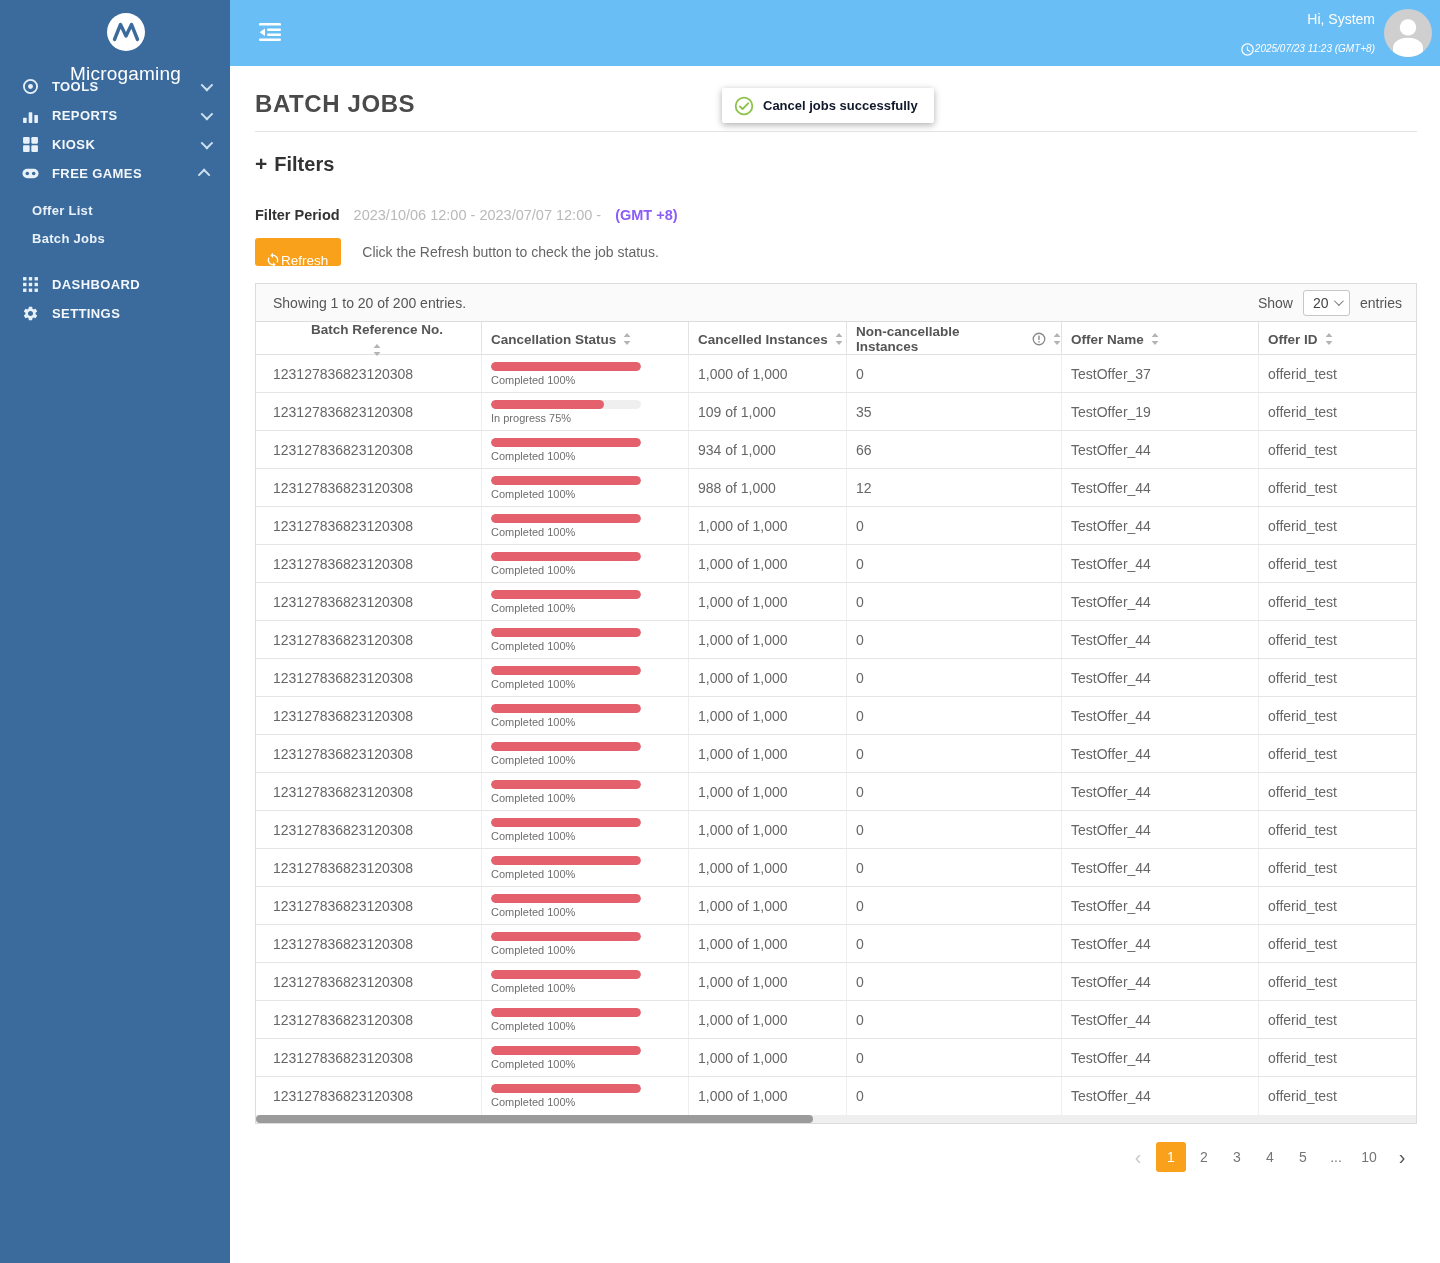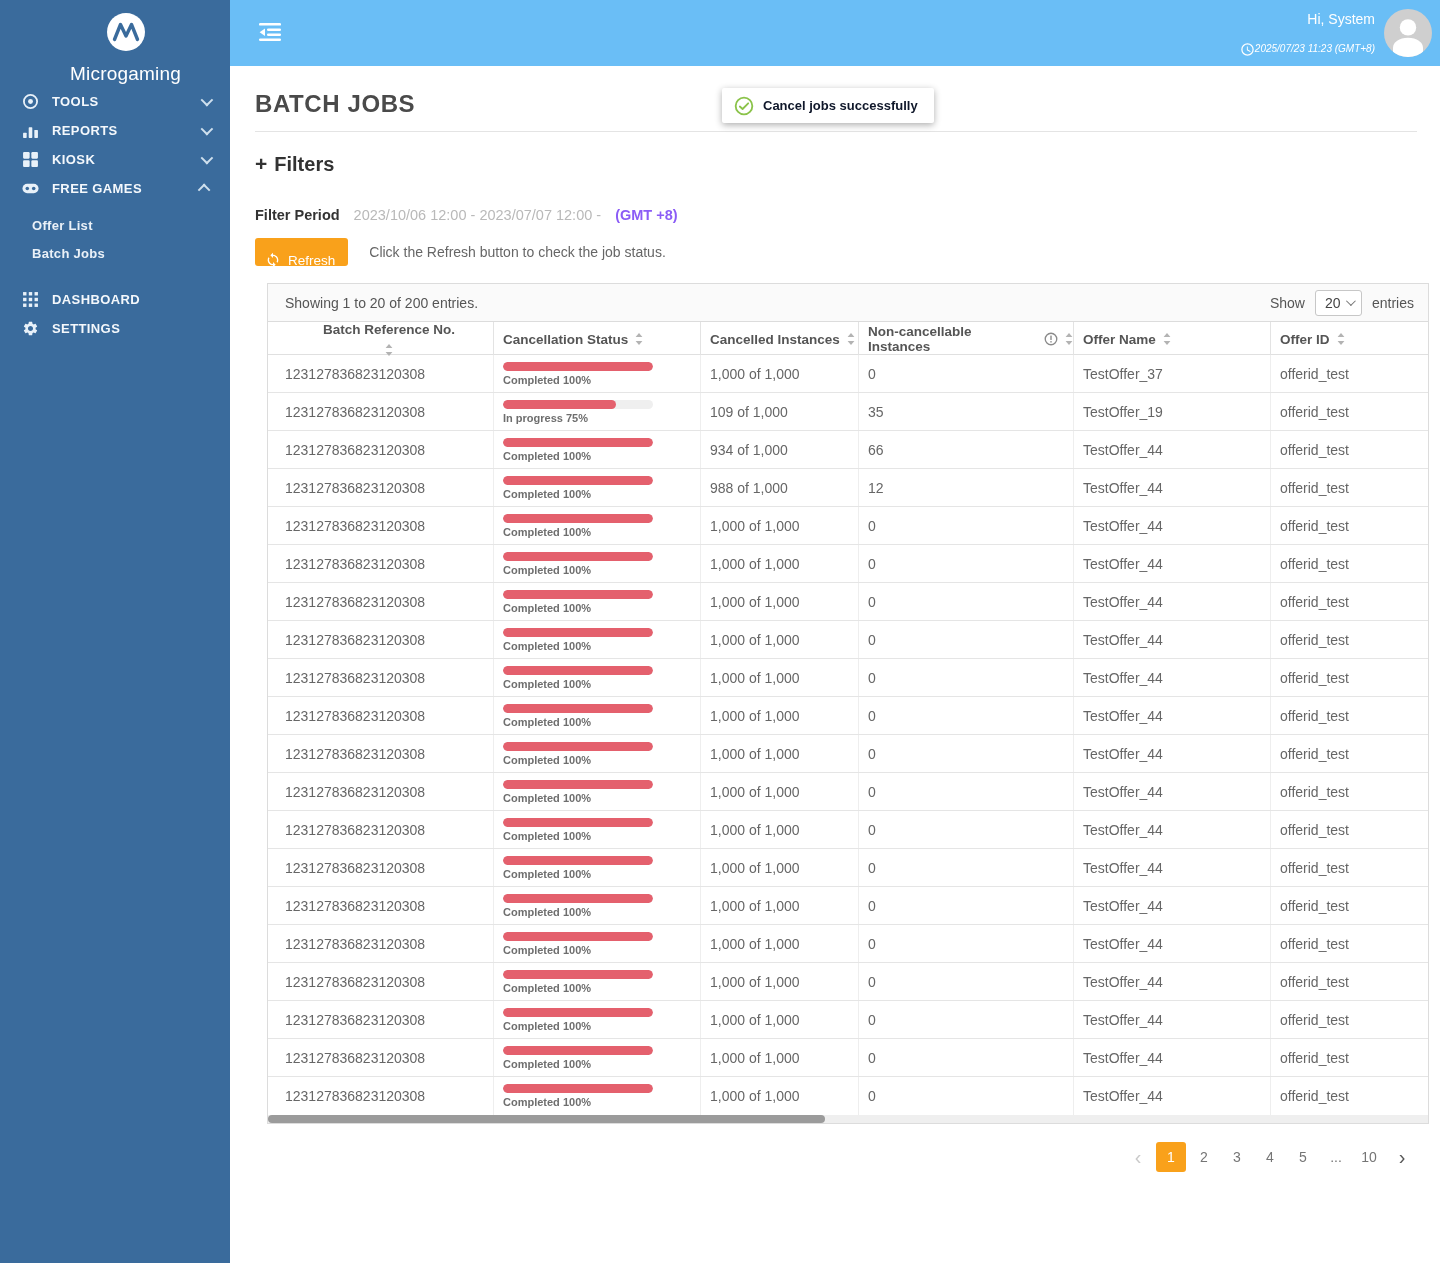--- a/index.html
+++ b/index.html
@@ -5,21 +5,21 @@
   * { margin:0; padding:0; box-sizing:border-box; }
   html,body { background:#fff; }
   body { font-family:"Liberation Sans", sans-serif; color:#555; }
   .app { position:relative; width:1440px; height:1263px; background:#fff; overflow:hidden; }
 
   
   .sidebar { position:absolute; left:0; top:0; width:230px; height:1263px; background:#3a6b9c; z-index:5; }
   .brand { display:flex; align-items:center; gap:11px; padding:12px 0 0 21px; height:62px;flex-direction:column; }
   .brand-logo { width:40px; height:40px; flex:0 0 auto; }
   .brand-name { color:#fff; font-size:19px; letter-spacing:.2px; }
-  .nav { margin-top:25px; }
+  .nav { margin-top:10px; }
   .nav-item { display:flex; align-items:center; gap:13px; padding:0 18px 0 22px; height:29px; cursor:pointer; }
   .nav-icon { width:17px; height:17px; color:#e8f1f9; display:flex; align-items:center; justify-content:center; flex:0 0 auto; }
   .nav-icon svg { width:100%; height:100%; fill:currentColor; }
   .nav-label { color:#f4f8fc; font-size:13px; font-weight:700; letter-spacing:.4px; flex:1; }
   .chev { width:9px; height:9px; border-right:2px solid #cfe0ee; border-bottom:2px solid #cfe0ee; margin-right:2px; flex:0 0 auto; }
   .chev.down { transform:rotate(45deg) translateY(-2px); }
   .chev.up { transform:rotate(-135deg) translateY(-2px); }
   .subnav { margin:8px 0 10px 0; }
   .subnav-item { padding:0 18px 0 32px; height:28px; display:flex; align-items:center; cursor:pointer; }
   .subnav-label { color:#eaf1f8; font-size:13px; font-weight:700; letter-spacing:.3px; }
@@ -46,50 +46,50 @@
   .page-title { margin-top:24px; font-size:24px; font-weight:700; color:#4a4a4a; letter-spacing:.6px; }
   .divider { margin-top:13px; border-bottom:1px solid #e4e4e4; }
   .filters-heading { margin-top:20px; font-size:20px; font-weight:700; color:#333; display:flex; align-items:center; gap:7px; cursor:pointer; }
   .filters-plus { font-size:21px; font-weight:700; color:#333; }
   .filter-period { margin-top:31px; display:flex; align-items:baseline; gap:14px; font-size:14.5px; }
   .fp-label { font-weight:700; color:#333; }
   .fp-value { color:#b9b9b9; }
   .fp-tz { font-weight:700; color:#8b5cf6; }
   .refresh-row { margin-top:15px; display:flex; align-items:center; gap:21px; }
   .refresh-btn { height:28px; padding:16px 13px 0 10px; background:#f9a11b; border:none; border-radius:3px;
-                 display:flex; align-items:center; gap:7px; color:#fff; font-size:13.5px; font-family:inherit; cursor:pointer; }
+                 display:flex; align-items:center; color:#fff; font-size:13.5px; font-family:inherit; cursor:pointer; }
   .refresh-btn svg { width:16px; height:16px; fill:#fff; }
   .refresh-hint { font-size:14px; color:#666; }
 
   
   .tabs { margin-top:14px; width:1098px; display:flex; align-items:flex-end; gap:6px; border-bottom:1px solid #ddd; height:29px; }
   .tab { height:27px; line-height:25px; padding:0 17px; font-size:14px; cursor:pointer; }
   .tab.inactive { background:#eee; border:1px solid #ddd; color:#555; }
   .tab.active { background:#fff; border:1px solid #ddd; border-bottom:1px solid #fff; margin-bottom:-1px; height:29px; line-height:27px; color:#2e9df5; }
 
   
-  .panel { margin-top:17px; width:1162px; border:1px solid #dcdcdc; background:#fff;margin-left:12px; }
+  .panel { margin-top:17px; width:1162px; border:1px solid #dcdcdc; background:#fff; }
   .panel-header { height:38px; background:#fafafa; border-bottom:1px solid #dcdcdc; display:flex; align-items:center; justify-content:space-between; padding:0 14px 0 17px; }
   .summary { font-size:14px; color:#555; }
   .show-entries { display:flex; align-items:center; gap:10px; font-size:14px; color:#555; }
   .page-size { width:47px; height:26px; border:1px solid #c7c7c7; border-radius:3px; background:#fff; display:flex; align-items:center; justify-content:space-between; padding:0 8px 0 9px; cursor:pointer; color:#444; }
   .page-size .chev2 { width:7px; height:7px; border-right:1.6px solid #777; border-bottom:1.6px solid #777; transform:rotate(45deg) translateY(-2px); }
 
   .grid { display:grid; grid-template-columns:225px 207px 158px 215px 197px 160px; }
   .thead { height:33px; border-bottom:1px solid #e0e0e0; }
   .th { display:flex; align-items:center; gap:7px; padding-left:9px; font-size:13.5px; font-weight:700; color:#555; border-left:1px solid #e3e3e3; cursor:pointer; }
   .th:first-child { border-left:none; padding-left:17px;flex-direction:column; }
   .sort-icon { width:8px; height:12px; flex:0 0 auto; }
   .info-icon { width:14px; height:14px; flex:0 0 auto; cursor:pointer; }
 
   .tr { height:38px; border-bottom:1px solid #e5e5e5; }
   .tr:last-child { border-bottom:none; }
   .td { display:flex; align-items:center; padding-left:9px; font-size:14px; color:#666; border-left:1px solid #eee; overflow:hidden; }
   .td:first-child { border-left:none; padding-left:17px; }
-  .status-stack { display:flex; flex-direction:column; justify-content:center; gap:3px;font-weight:bold; }
+  .status-stack { display:flex; flex-direction:column; justify-content:center; gap:3px; }
   .bar-track { width:150px; height:9px; border-radius:5px; background:#efefef; overflow:hidden; }
   .bar-fill { height:100%; border-radius:5px; }
   .bar-label { font-size:11px; color:#6e6e6e; }
 
   .hscroll { height:8px; background:#efefef; position:relative; }
   .hscroll-thumb { position:absolute; left:0; top:0; height:8px; width:48%; background:#9b9b9b; border-radius:4px; cursor:grab; }
 
   
   .pagination { margin-top:18px; display:flex; justify-content:flex-end; align-items:center; gap:3px; width:1162px; }
   .pg { min-width:30px; height:30px; display:flex; align-items:center; justify-content:center; font-size:14px; color:#757575; cursor:pointer; border-radius:3px; }

